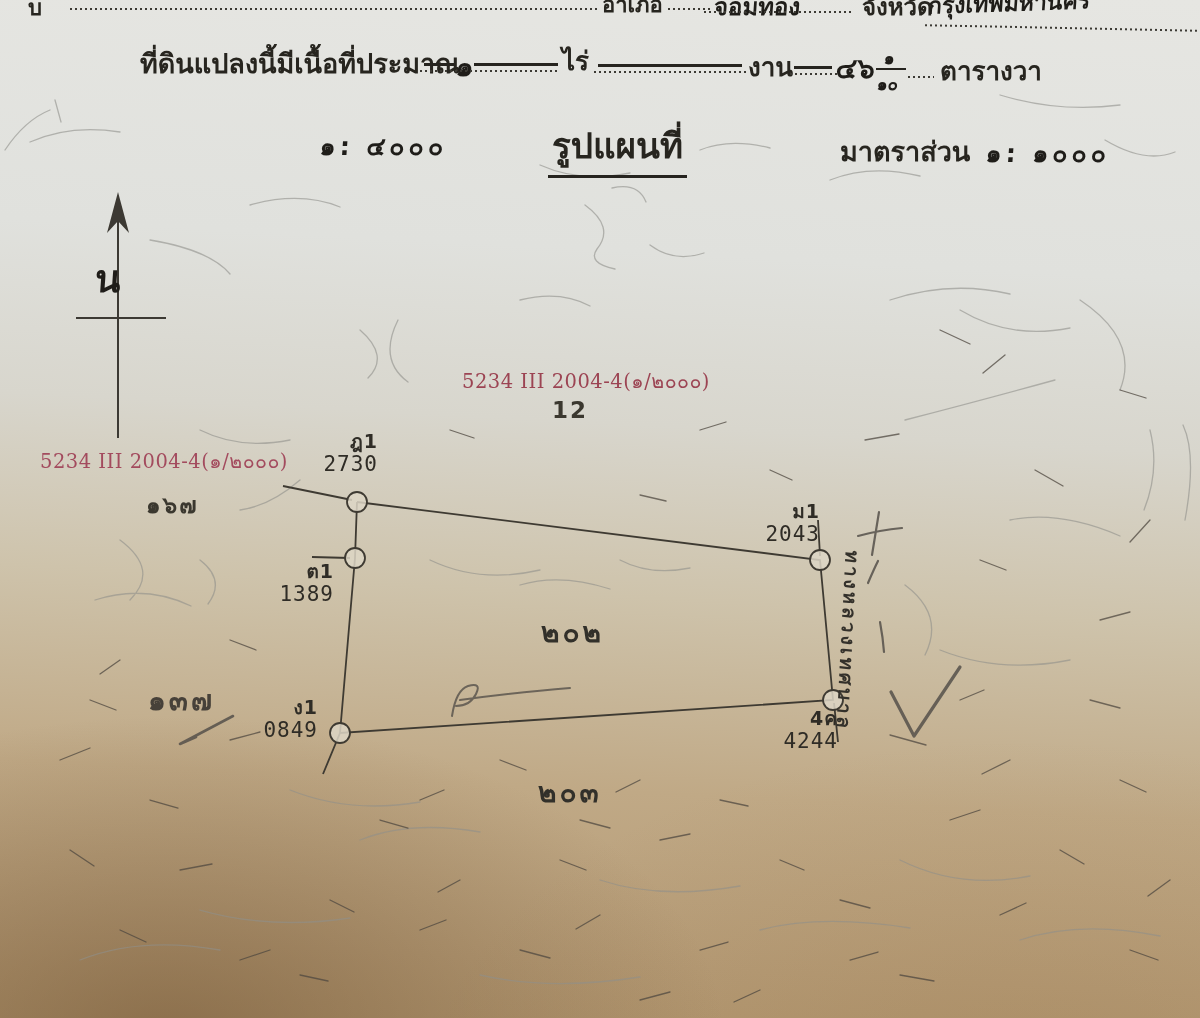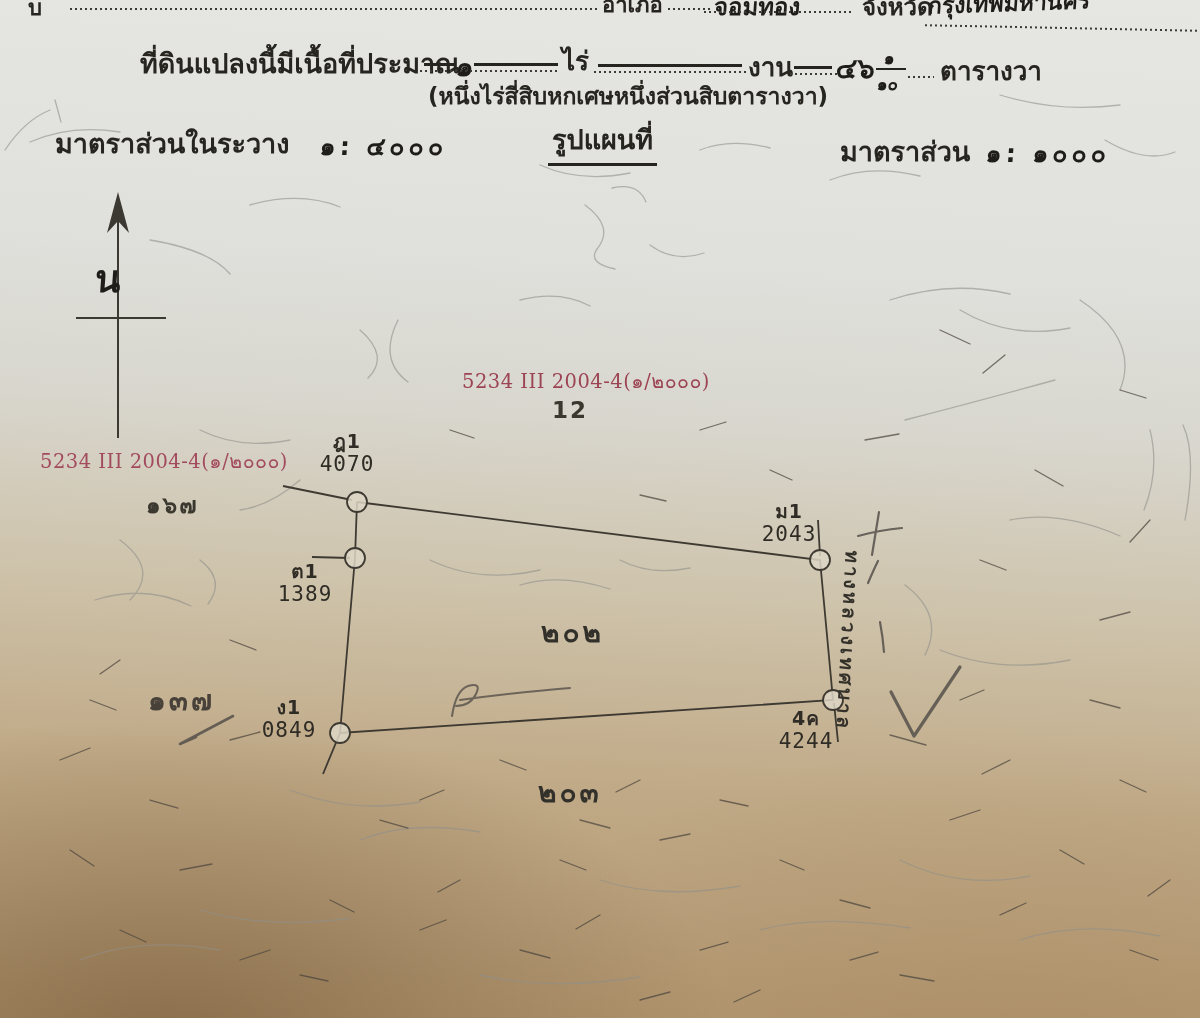--- a/index.html
+++ b/index.html
@@ -12,21 +12,21 @@
       linear-gradient(183deg,#e6e6e2 0%,#e0e1dd 26%,#d8d6cd 42%,#cec3ab 58%,#c0a986 76%,#b69c77 92%,#b1966f 100%);
     color:#2c2a25;
   }
   .abs{position:absolute;white-space:nowrap;}
   .printed{font-weight:700;color:#27251f;}
   .hw{font-weight:700;color:#1f1d19;transform:skewX(-4deg);}
   .dots{position:absolute;height:2px;background-image:repeating-linear-gradient(90deg,#3c3a34 0 2px,transparent 2px 5px);}
   .solid{position:absolute;height:2.5px;background:#26241f;}
   .red{font-family:"DejaVu Serif",serif;font-weight:400;color:#a34b5e;letter-spacing:.5px;text-align:right;}
   .note{font-weight:700;color:#3b382f;letter-spacing:2px;}
-  .corner-label{position:absolute;text-align:center;color:#2f2c26;line-height:23px;}
+  .corner-label{position:absolute;text-align:right;color:#2f2c26;line-height:23px;}
   .corner-label .cid{font-size:19px;font-weight:700;letter-spacing:1px;}
   .corner-label .cnum{font-size:21px;font-weight:500;letter-spacing:1px;font-family:"DejaVu Sans Mono",monospace;}
   .plotnum{font-size:28px;font-weight:700;letter-spacing:3px;color:#32302a;}
   svg{position:absolute;left:0;top:0;}
 </style>
 </head>
 <body>
 
 <div id="page">
 
@@ -112,38 +112,36 @@
   <div class="abs printed" style="left:748px;top:46px;font-size:26px">งาน</div>
   <div class="solid" style="left:794px;top:66px;width:38px"></div>
   <div class="dots" style="left:790px;top:73px;width:48px"></div>
   <div class="abs hw" style="left:836px;top:46px;font-size:28px">๔๖</div>
   <div class="abs hw" style="left:884px;top:44px;font-size:17px">๑</div>
   <div class="solid" style="left:876px;top:68px;width:30px;height:2px"></div>
   <div class="abs hw" style="left:877px;top:70px;font-size:17px">๑๐</div>
   <div class="dots" style="left:908px;top:76px;width:26px"></div>
   <div class="abs printed" style="left:940px;top:50px;font-size:26px">ตารางวา</div>
 
-  <div class="abs printed" style="left:428px;top:78px;font-size:23px">(หนึ่งไร่สี่สิบหกเศษหนึ่งส่วนสิบตารางวา)</div>
 
-  <div class="abs printed" style="left:55px;top:122px;font-size:27px">มาตราส่วนในระวาง</div>
   <div class="abs hw" style="left:320px;top:126px;font-size:25px;letter-spacing:4px">๑: ๔๐๐๐</div>
-  <div class="abs printed" style="left:548px;top:118px;font-size:27px;border-bottom:3.5px solid #26241f;padding:0 4px 2px 4px">รูปแผนที่</div>
+  <div class="abs printed" style="left:548px;top:118px;font-size:35px;border-bottom:3.5px solid #26241f;padding:0 4px 2px 4px">รูปแผนที่</div>
   <div class="abs printed" style="left:840px;top:130px;font-size:27px">มาตราส่วน</div>
   <div class="abs hw" style="left:986px;top:133px;font-size:25px;letter-spacing:4px">๑: ๑๐๐๐</div>
 
   <div class="abs hw" style="left:95px;top:248px;font-size:38px">น</div>
 
   <div class="abs red" style="left:40px;top:446px;font-size:19.5px">5234 III 2004-4(๑/๒๐๐๐)</div>
   <div class="abs note" style="left:146px;top:487px;font-size:23px">๑๖๗</div>
   <div class="abs red" style="left:462px;top:366px;font-size:19.5px;color:#9c4453">5234 III 2004-4(๑/๒๐๐๐)</div>
   <div class="abs note" style="left:552px;top:397px;font-size:23px">12</div>
 
   <div class="corner-label" style="left:316px;top:430px;width:62px">
     <div class="cid">ฎ1</div>
-    <div class="cnum">4070</div>
+    <div class="cnum">2730</div>
   </div>
   <div class="corner-label" style="left:758px;top:500px;width:62px">
     <div class="cid">ม1</div>
     <div class="cnum">2043</div>
   </div>
   <div class="corner-label" style="left:276px;top:560px;width:58px">
     <div class="cid">ต1</div>
     <div class="cnum">1389</div>
   </div>
   <div class="corner-label" style="left:260px;top:696px;width:58px">

